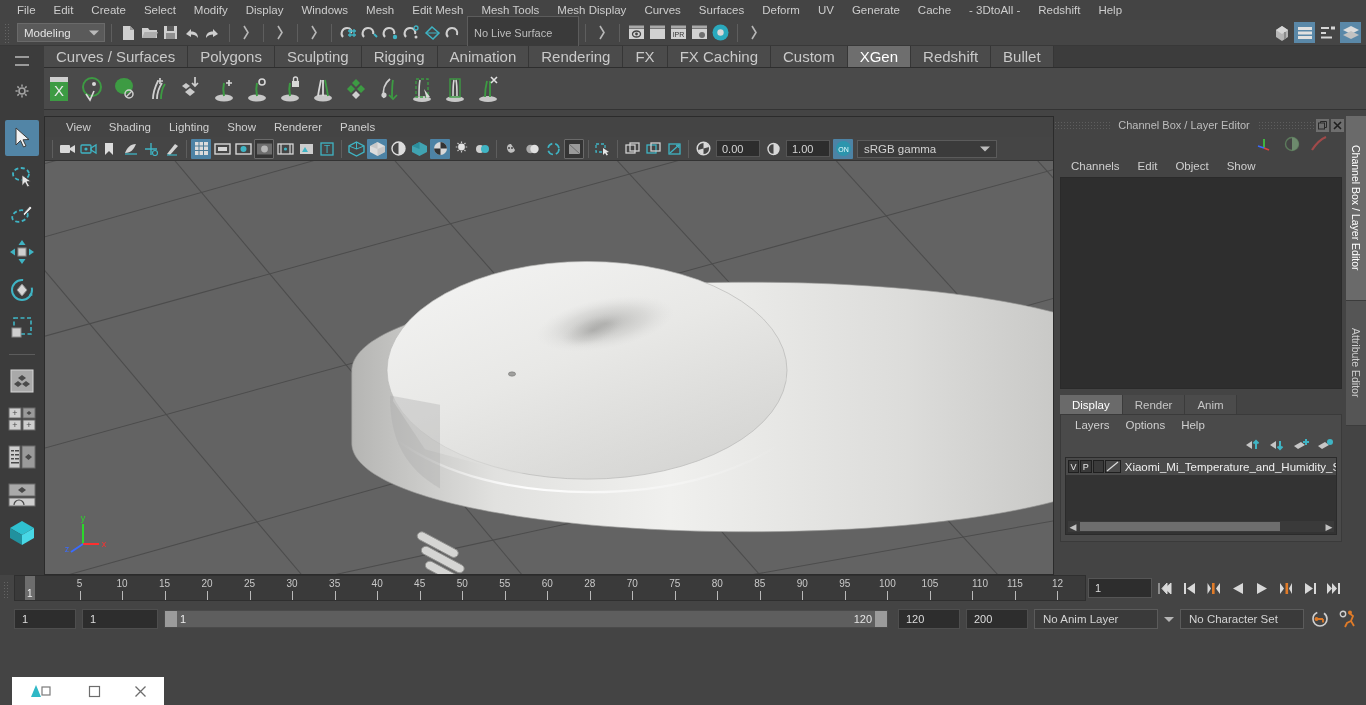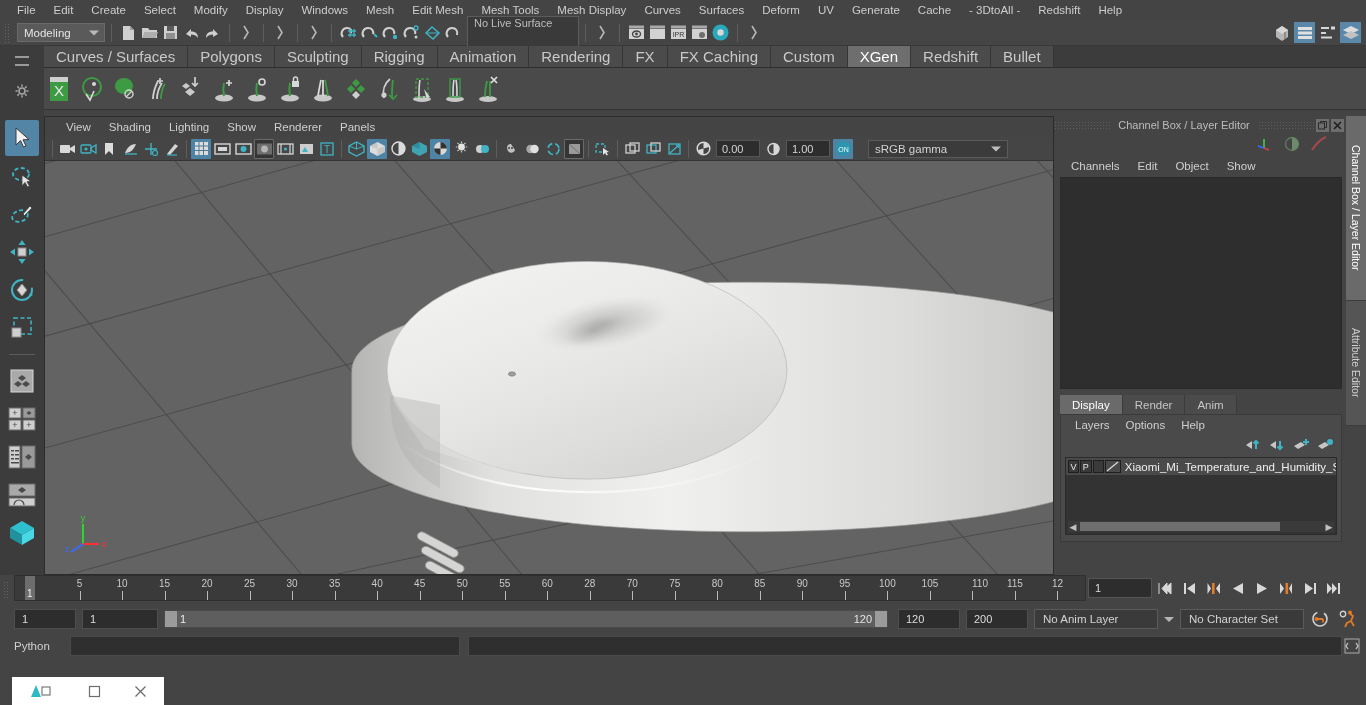--- a/index.html
+++ b/index.html
@@ -39,21 +39,21 @@
   }
   .modesel .arrow {
     position:absolute; right:5px; top:50%; transform:translateY(-50%);
     width:0;height:0;border-left:5px solid transparent;border-right:5px solid transparent;
     border-top:5px solid #b9b9b9;
   }
   .sep-v { width:1px; height:18px; background:#5e5e5e; margin:0 6px; flex:0 0 1px; }
   .sbtn { width:21px;height:21px; display:flex;align-items:center;justify-content:center; }
   .livesurf {
     width:112px;height:34px;background:#3a3a3a;border:1px solid #5c5c5c;
-    display:flex;padding-left:6px;color:#bdbdbd;font-size:11px;margin-left:3px;
+    display:flex;align-items:center;padding-left:6px;color:#bdbdbd;font-size:11px;margin-left:3px;
   }
   .rt-icons { margin-left:auto; display:flex; align-items:center; gap:2px; padding-right:5px;}
 
   
   .shelfwrap { background:#3c3c3c; }
   .shelftabs {
     height:22px; display:flex; align-items:flex-end; padding-left:44px; background:#3c3c3c;
     border-bottom:1px solid #2e2e2e;
   }
   .shelftab {
@@ -104,21 +104,21 @@
   }
   .vbtn { width:20px;height:20px;display:flex;align-items:center;justify-content:center;border-radius:1px;}
   .vbtn.on { background:#4d83a5; }
   .vbtn.press { background:#353535; border:1px solid #6a6a6a;}
   .numfield {
     width:44px;height:17px;background:#2d2d2d;border:1px solid #555;
     color:#d6d6d6;font-size:11px;display:flex;align-items:center;padding-left:5px;margin:0 2px;
   }
   .gammasel{
     position:relative; width:140px;height:18px;background:#3b3b3b;border:1px solid #5b5b5b;
-    display:flex;align-items:center;padding-left:6px;color:#d2d2d2;font-size:11.5px;margin-left:14px;
+    display:flex;align-items:center;padding-left:6px;color:#d2d2d2;font-size:11.5px;margin-left:3px;
   }
   .gammasel .arrow{
     position:absolute;right:6px;top:50%;transform:translateY(-50%);
     width:0;height:0;border-left:5px solid transparent;border-right:5px solid transparent;border-top:5px solid #bdbdbd;
   }
   .canvas { position:absolute; left:0; right:0; top:44px; bottom:0; overflow:hidden; background:#636363;}
   .persp-label {
     position:absolute; bottom:4px; left:0; right:0; text-align:center;
     font-size:11px; color:#e9e9e9; font-weight:bold; letter-spacing:.2px;
   }
@@ -1234,31 +1234,20 @@
       </span>
       <span class="sbtn">
         <svg width="19" height="18" viewBox="0 0 19 18">
             <circle cx="5" cy="4" r="2.7" fill="none" stroke="#cfcfcf" stroke-width="1.4"></circle>
             <path d="M11 3 L15 6 L13 11 L16 16 M13 11 L9 13 L7 17" stroke="#e07b28" stroke-width="1.8" fill="none"></path>
             <circle cx="12" cy="2.5" r="2" fill="#e07b28"></circle>
           </svg>
       </span>
     </div>
 
-    <div class="cmdrow">
-      <div class="cmdlabel">Python</div>
-      <div class="cmdinput" style="width:390px" placeholder=""></div>
-      <div class="cmdinput" style="flex:1 1 auto; margin-left:4px; margin-right:24px;"></div>
-      <span class="sbtn" style="position:absolute;right:4px;">
-        <svg width="16" height="16" viewBox="0 0 16 16">
-            <rect x="1" y="1" width="14" height="14" fill="none" stroke="#9a9a9a" stroke-width="1.2"></rect>
-            <path d="M4 5 l-2 3 l2 3 M12 5 l2 3 l-2 3" stroke="#c5c5c5" stroke-width="1.3" fill="none"></path>
-          </svg>
-      </span>
-    </div>
 
     <div class="bottomfill"></div>
     <div class="taskbar">
       <div class="tb-item">
         <svg width="26" height="18" viewBox="0 0 26 18">
             <path d="M2 15 L7 3 L12 15 Z" fill="#2fb8c6"></path>
             <rect x="13" y="5" width="8" height="8" fill="none" stroke="#7a7a7a" stroke-width="1.2"></rect>
           </svg>
       </div>
       <div class="tb-item">

